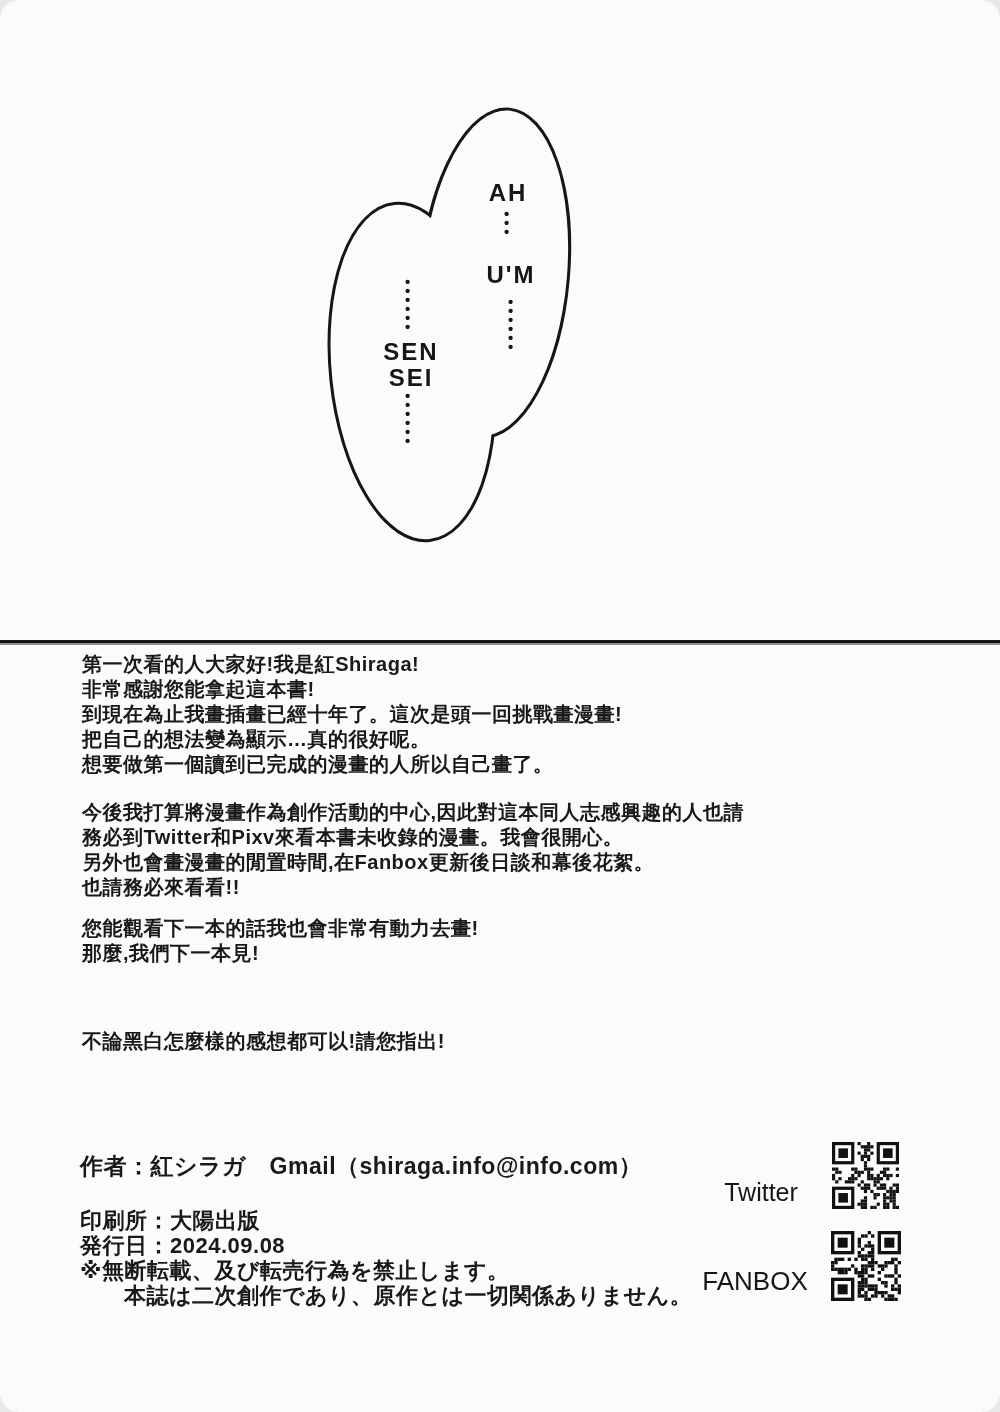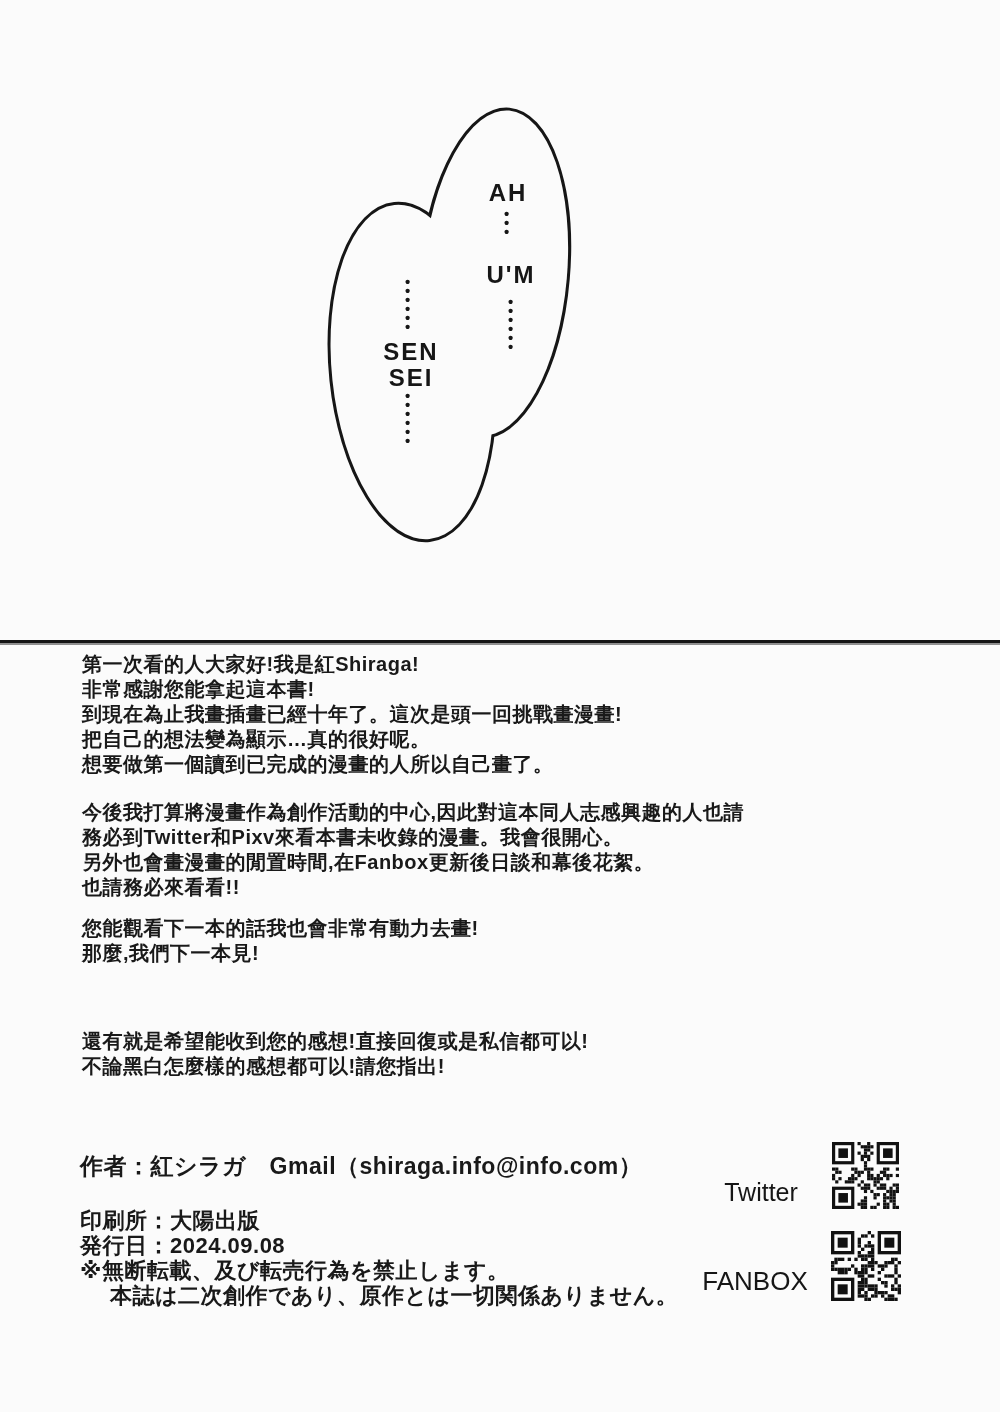--- a/index.html
+++ b/index.html
@@ -4,20 +4,21 @@
 <style>
   html,body{margin:0;padding:0;background:#e8e8e8;}
   .page{
     position:relative;
     width:1000px;height:1412px;
     margin:0 auto;
     background:#fbfbfb;
     overflow:hidden;
     font-family:"Liberation Sans","DejaVu Sans",sans-serif;
     color:#1a1a1a;
+    border-radius:19px;
   }
   
   .bubble-svg{position:absolute;left:320px;top:98px;}
   .btxt{
     position:absolute;
     font-weight:bold;
     font-size:24px;
     letter-spacing:2px;
     text-align:center;
     color:#161616;
@@ -102,29 +103,28 @@
     <div class="line">另外也會畫漫畫的閒置時間,在Fanbox更新後日談和幕後花絮。</div>
     <div class="line">也請務必來看看!!</div>
   </div>
 
   <div class="block" style="top:916px;">
     <div class="line">您能觀看下一本的話我也會非常有動力去畫!</div>
     <div class="line">那麼,我們下一本見!</div>
   </div>
 
   <div class="block" style="top:1029px;">
-    <div class="line">還有就是希望能收到您的感想!直接回復或是私信都可以!</div>
     <div class="line">不論黑白怎麼樣的感想都可以!請您指出!</div>
   </div>
 
   <div class="cline" style="top:1151px;font-size:23px;">作者：紅シラガ　Gmail（shiraga.info@info.com）</div>
   <div class="cline" style="top:1206px;">印刷所：大陽出版</div>
   <div class="cline" style="top:1231px;">発行日：2024.09.08</div>
   <div class="cline" style="top:1256px;">※無断転載、及び転売行為を禁止します。</div>
-  <div class="cline indent" style="top:1281px;">本誌は二次創作であり、原作とは一切関係ありません。</div>
+  <div class="cline indent" style="top:1281px;margin-left:14px;">本誌は二次創作であり、原作とは一切関係ありません。</div>
 
   <div class="link-label" style="left:696px;top:1178px;">Twitter</div>
   <svg class="qr" id="qr-twitter" style="left:832px;top:1142px;" width="67" height="67" viewBox="0 0 67.2 67.2">
       <g fill="#111">
         <rect x="25.6" y="0.0" width="3.2" height="3.2"></rect>
         <rect x="35.2" y="0.0" width="3.2" height="3.2"></rect>
         <rect x="28.8" y="3.2" width="3.2" height="3.2"></rect>
         <rect x="32.0" y="3.2" width="3.2" height="3.2"></rect>
         <rect x="35.2" y="3.2" width="3.2" height="3.2"></rect>
         <rect x="38.4" y="3.2" width="3.2" height="3.2"></rect>

